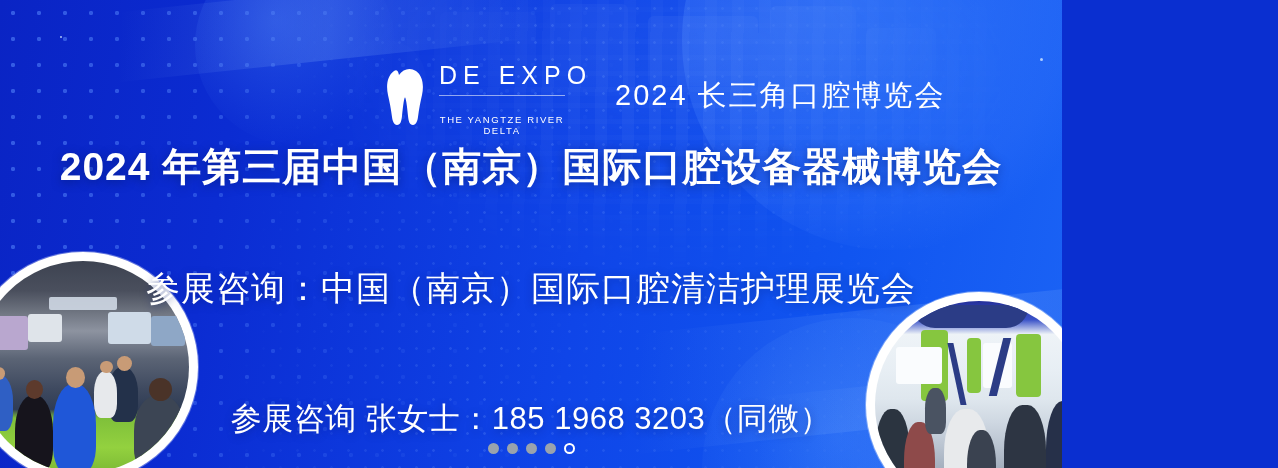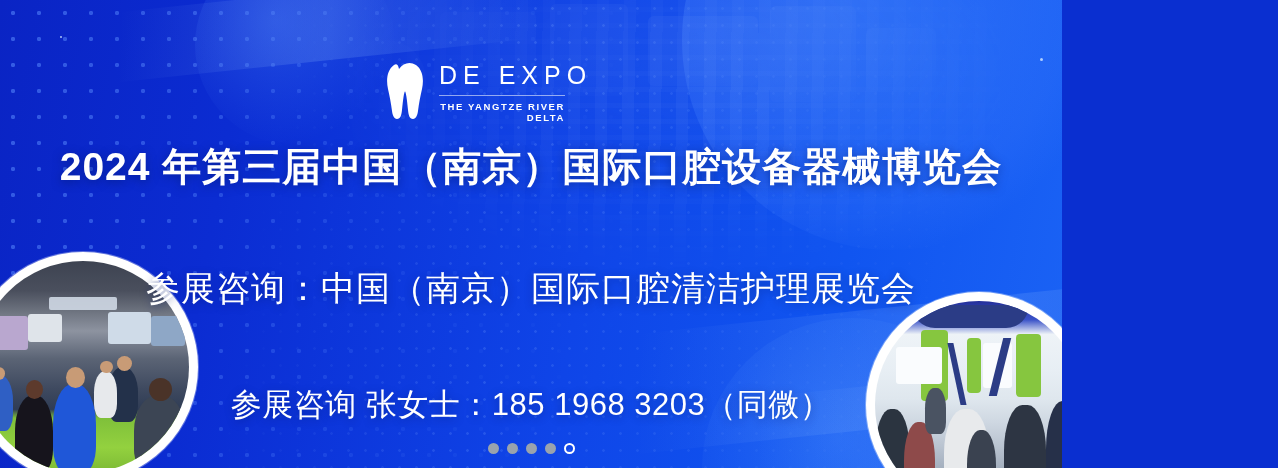--- a/index.html
+++ b/index.html
@@ -67,34 +67,34 @@
   .booth-scene .green{position:absolute;background:#86c63f;border-radius:4px;}
   .booth-scene .panel{position:absolute;background:#fafcfe;border-radius:3px;}
   .booth-scene .navy{position:absolute;background:#2b3c86;}
   .booth-scene .vis{position:absolute;border-radius:44% 44% 26% 26%;}
   
   .content{position:absolute;inset:0;}
   .logo-row{position:absolute;left:374px;top:60px;display:flex;align-items:center;gap:13px;}
   .tooth{width:52px;height:60px;display:block;}
   .logo-text{display:flex;flex-direction:column;justify-content:center;padding-top:2px;}
   .de-expo{color:#fff;font-size:25px;letter-spacing:6px;font-weight:400;line-height:1.05;}
-  .delta{color:#fff;font-size:9.5px;letter-spacing:1.6px;font-weight:700;margin-top:7px;border-top:1px solid rgba(255,255,255,.55);padding-top:5px;width:126px;text-align:right;}
+  .delta{color:#fff;font-size:9.5px;letter-spacing:1.6px;font-weight:400;margin-top:7px;border-top:1px solid rgba(255,255,255,.55);padding-top:18px;width:126px;text-align:center;}
   .expo-cn{position:absolute;left:615px;top:76px;color:#fff;font-size:29px;letter-spacing:2px;white-space:nowrap;}
   .main-title{position:absolute;left:0;right:0;top:140px;text-align:center;color:#fff;
     font-size:39px;font-weight:700;letter-spacing:1px;white-space:nowrap;
     text-shadow:0 2px 10px rgba(4,26,110,.55);}
   .sub-en{position:absolute;left:0;right:0;top:206px;text-align:center;color:#fff;
     font-size:20.5px;letter-spacing:.1px;white-space:nowrap;}
   .concurrent{position:absolute;left:0;right:0;top:266px;text-align:center;color:#fff;
     font-size:34px;letter-spacing:1px;white-space:nowrap;text-shadow:0 2px 8px rgba(4,26,110,.45);}
   .dateline{position:absolute;left:0;right:0;top:345px;text-align:center;color:#fff;
     font-size:30px;letter-spacing:.5px;white-space:nowrap;text-shadow:0 2px 8px rgba(4,26,110,.45);}
   .dateline .gap{display:inline-block;width:26px;}
   .num{color:#FFE500;font-weight:700;}
-  .contact{position:absolute;left:0;right:0;top:384px;text-align:center;color:#fff;
+  .contact{position:absolute;left:0;right:0;top:398px;text-align:center;color:#fff;
     font-size:31px;letter-spacing:.5px;white-space:nowrap;text-shadow:0 2px 8px rgba(4,26,110,.45);}
   .dots{position:absolute;left:0;right:0;bottom:14px;display:flex;justify-content:center;align-items:center;gap:8px;}
   .dot{width:11px;height:11px;border-radius:50%;background:#9aa3ad;cursor:pointer;}
   .dot.active{background:transparent;border:2.5px solid #fff;}
 </style>
 </head>
 <body>
 
 <div class="banner">
 
@@ -175,20 +175,21 @@
     <div class="logo-row">
       <svg class="tooth" viewBox="0 0 52 60" aria-hidden="true">
         <path d="M26 7c4-6 11-8 17-4 7 5 8 15 6 24-1.7 7.5-3 14-4 22-.5 4-2 8-5 8-3.5 0-4.5-4-5-9-.5-5-1-10-1.6-13.5-.5-3-1-5-1.4-5-.4 0-.9 2-1.4 5C30 38 29.5 43 29 48c-.5 5-1.5 9-5 9-3 0-4.5-4-5-8-1-8-2.3-14.5-4-22C13 18 14 8 21 3c2.2-1.5 4-1 5 4z" transform="translate(-1,0)" fill="#ffffff"></path>
       </svg>
       <div class="logo-text">
         <div class="de-expo">DE EXPO</div>
         <div class="delta">THE YANGTZE RIVER DELTA</div>
       </div>
     </div>
 
+    <div class="expo-cn">2024 长三角口腔博览会</div>
 
     <div class="main-title">2024 年第三届中国（南京）国际口腔设备器械博览会</div>
 
 
     <div class="concurrent">参展咨询：中国（南京）国际口腔清洁护理展览会</div>
 
 
     <div class="contact">参展咨询 张女士：185 1968 3203（同微）</div>
 
     <div class="dots">

